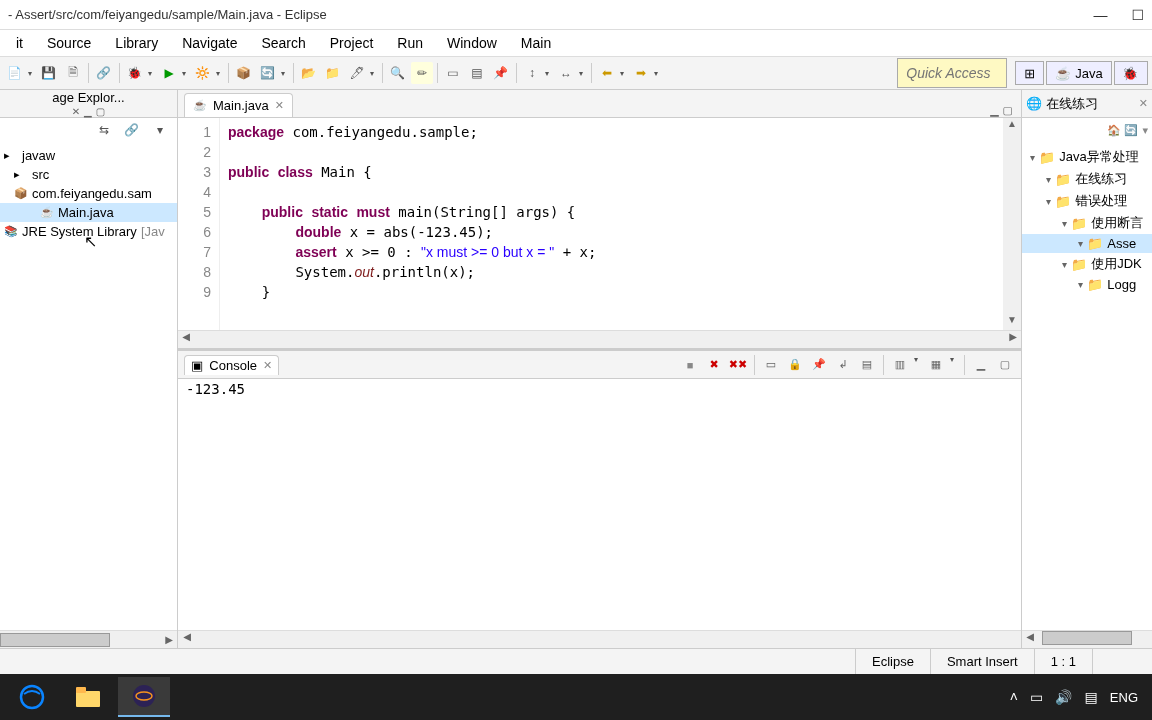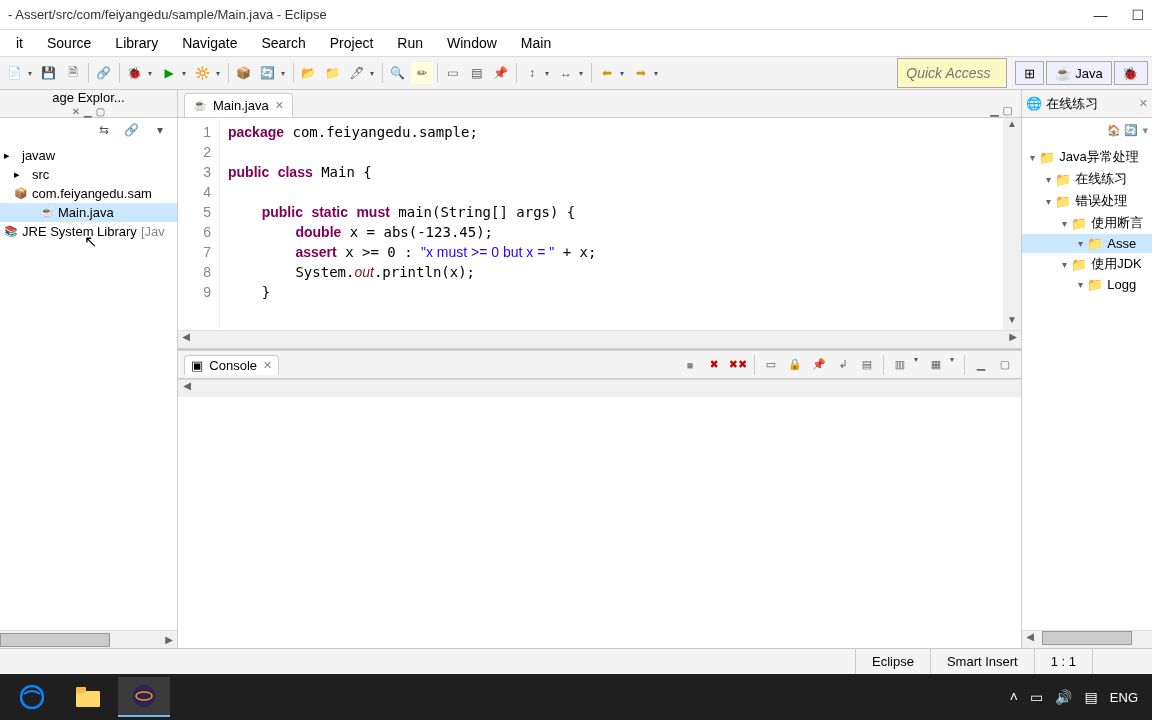--- a/index.html
+++ b/index.html
@@ -285,20 +285,21 @@
           <div class="tb-sep"></div>
           <div class="console-tbtn">▥</div>
             <div class="tb-drop">▾</div>
           <div class="console-tbtn">▦</div>
             <div class="tb-drop">▾</div>
           <div class="tb-sep"></div>
           <div class="console-tbtn">▁</div>
           <div class="console-tbtn">▢</div>
         </div>
       </div>
+      <div class="console-out">-123.45</div>
       <div class="chscroll">
         <div class="hscroll-arrow">◀</div>
       </div>
     </div>
   </div>
 
   <div class="right-panel">
     <div class="right-tabs">
       <span>🌐</span>
       <span style="margin-left:4px">在线练习</span>

